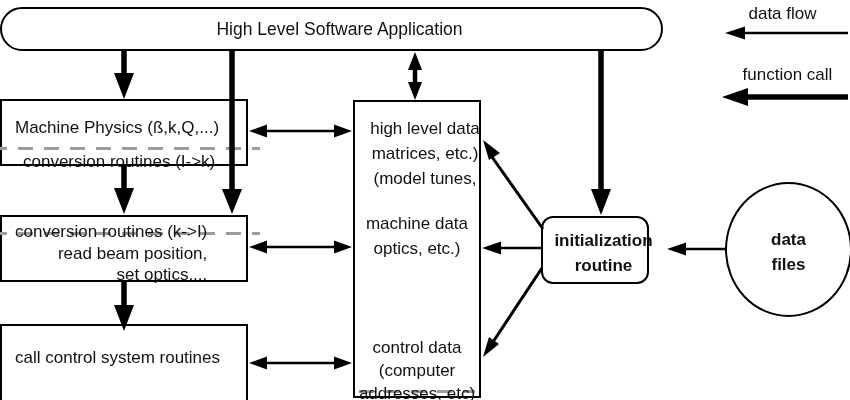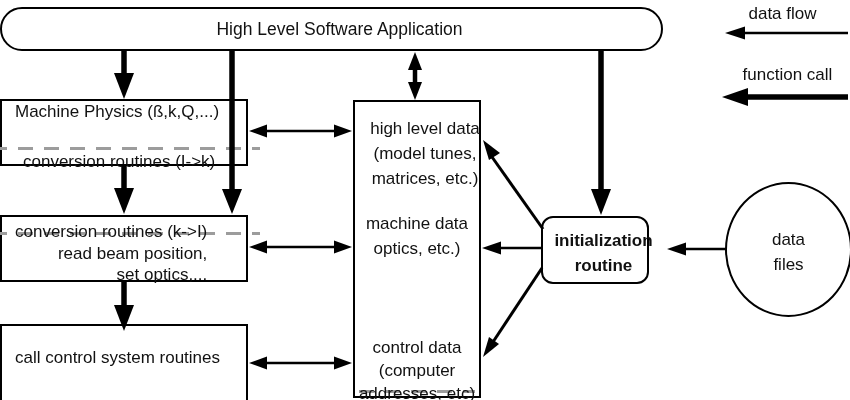--- a/index.html
+++ b/index.html
@@ -31,64 +31,64 @@
 <body>
 
 <div id="stage">
 
   <div class="box rounded" style="left:0px;top:7px;width:663px;height:44px;">
     <div class="app-label">High Level Software Application</div>
   </div>
 
   <div class="box" style="left:0px;top:99px;width:248px;height:67px;">
     <div class="dash" style="left:-10px;top:46px;width:268px;"></div>
-    <div class="txt" style="left:13px;top:0;">Machine Physics (ß,k,Q,...)</div>
+    <div class="txt" style="left:13px;top:16px;">Machine Physics (ß,k,Q,...)</div>
     <div class="txt" style="left:21px;top:50px;">conversion routines (I-&gt;k)</div>
   </div>
 
   <div class="box" style="left:0px;top:215px;width:248px;height:67px;text-align:right;">
     <div class="dash" style="left:-10px;top:15px;width:268px;"></div>
     <div class="txt lines" style="left:13px;top:4px;line-height:21.5px;">
       <div>conversion routines (k-&gt;I)</div>
       <div>read beam position,</div>
       <div>set optics,...</div>
     </div>
   </div>
 
   <div class="box" style="left:0px;top:324px;width:248px;height:84px;">
     <div class="txt" style="left:13px;top:21px;">call control system routines</div>
   </div>
 
   <div class="box" style="left:353px;top:100px;width:128px;height:298px;">
     <div class="dash" style="left:4px;top:288px;width:116px;"></div>
     <div class="txt lines center" style="left:0;top:14px;width:140px;line-height:25px;">
       <div>high level data</div>
+      <div>matrices, etc.)</div>
       <div>(model tunes,</div>
-      <div>matrices, etc.)</div>
     </div>
     <div class="txt lines center" style="left:0;top:109px;width:124px;line-height:25px;">
       <div>machine data</div>
       <div>optics, etc.)</div>
     </div>
     <div class="txt lines center" style="left:0;top:234px;width:124px;line-height:23px;">
       <div>control data</div>
       <div>(computer</div>
       <div>addresses, etc)</div>
     </div>
   </div>
 
   <div class="box rounded" style="left:541px;top:216px;width:108px;height:68px;border-radius:12px;font-weight:bold;">
     <div class="txt lines center" style="left:0;top:10px;width:121px;line-height:25px;">
       <div>initialization</div>
       <div>routine</div>
     </div>
   </div>
 
   <div class="box" style="left:725px;top:182px;width:127px;height:135px;border-radius:50%;">
-    <div class="txt lines center" style="left:0;top:43px;width:123px;line-height:25px;">
+    <div class="txt lines center" style="left:0;top:43px;width:123px;line-height:25px;font-weight:bold;">
       <div>data</div>
       <div>files</div>
     </div>
   </div>
 
   <div class="txt center" style="left:700px;top:3px;width:165px;">data flow</div>
   <div class="txt center" style="left:705px;top:64px;width:165px;">function call</div>
 
   <svg id="arrow-layer" width="850" height="400" viewBox="0 0 850 400">
 

